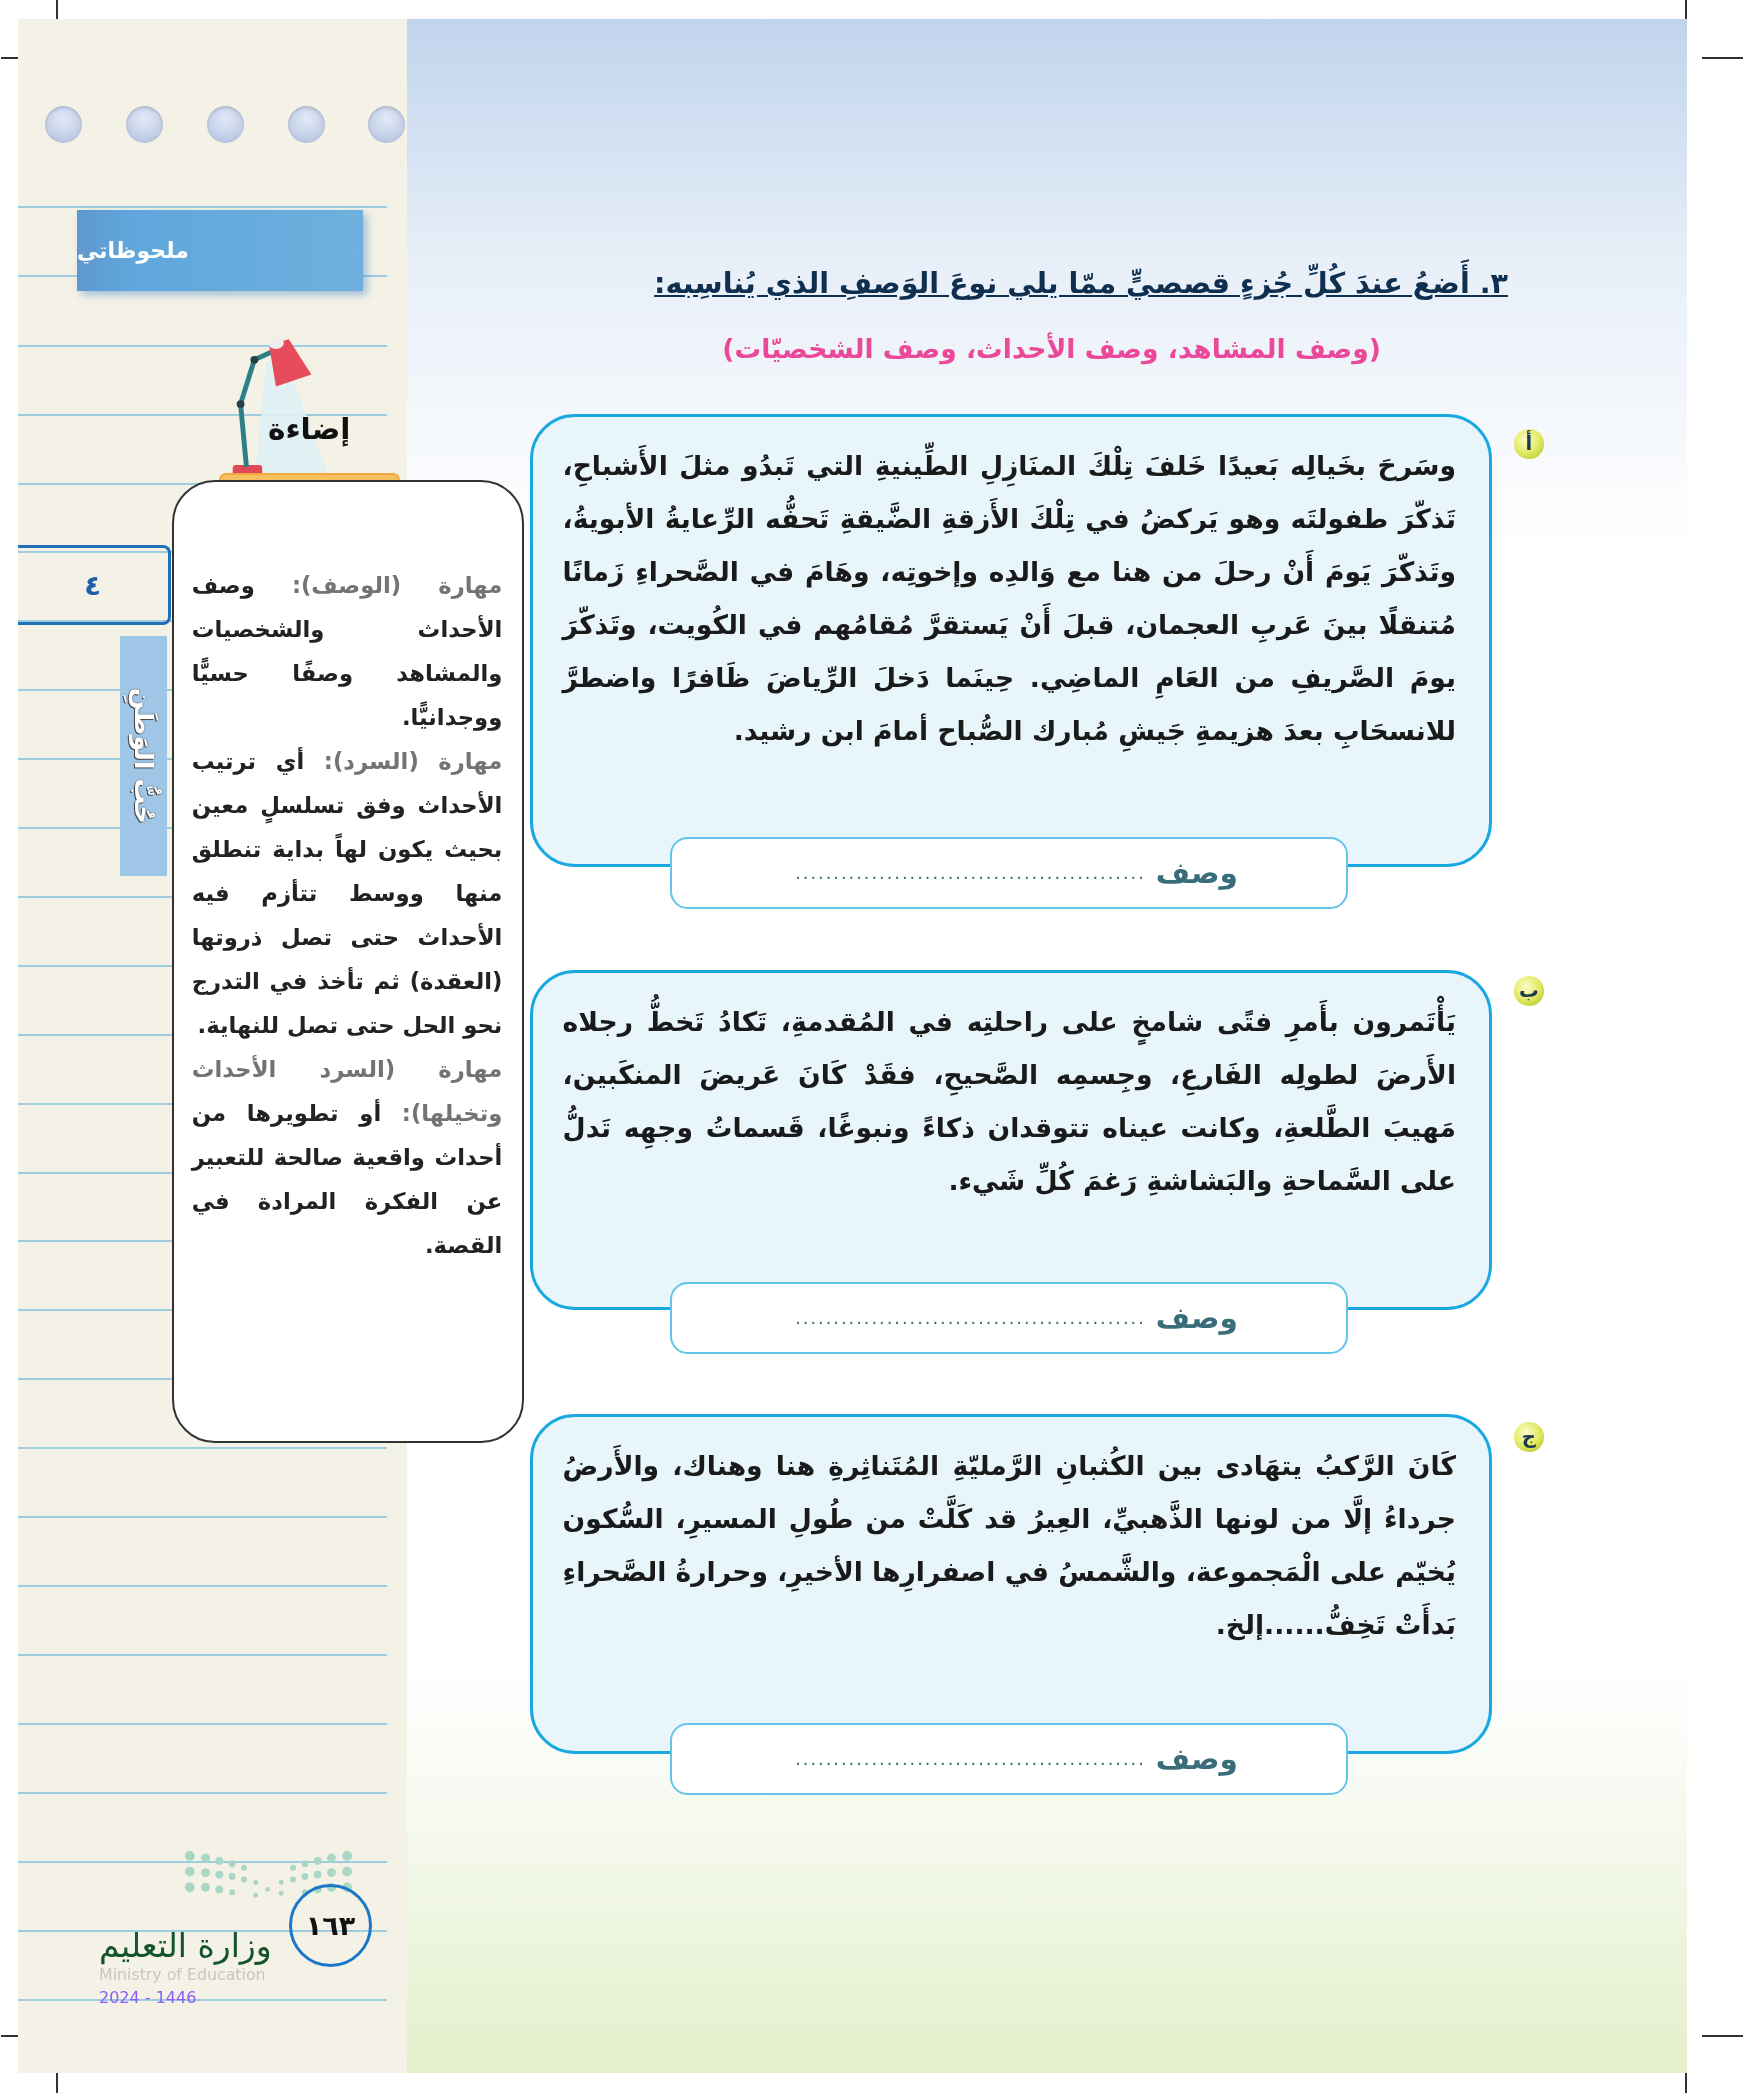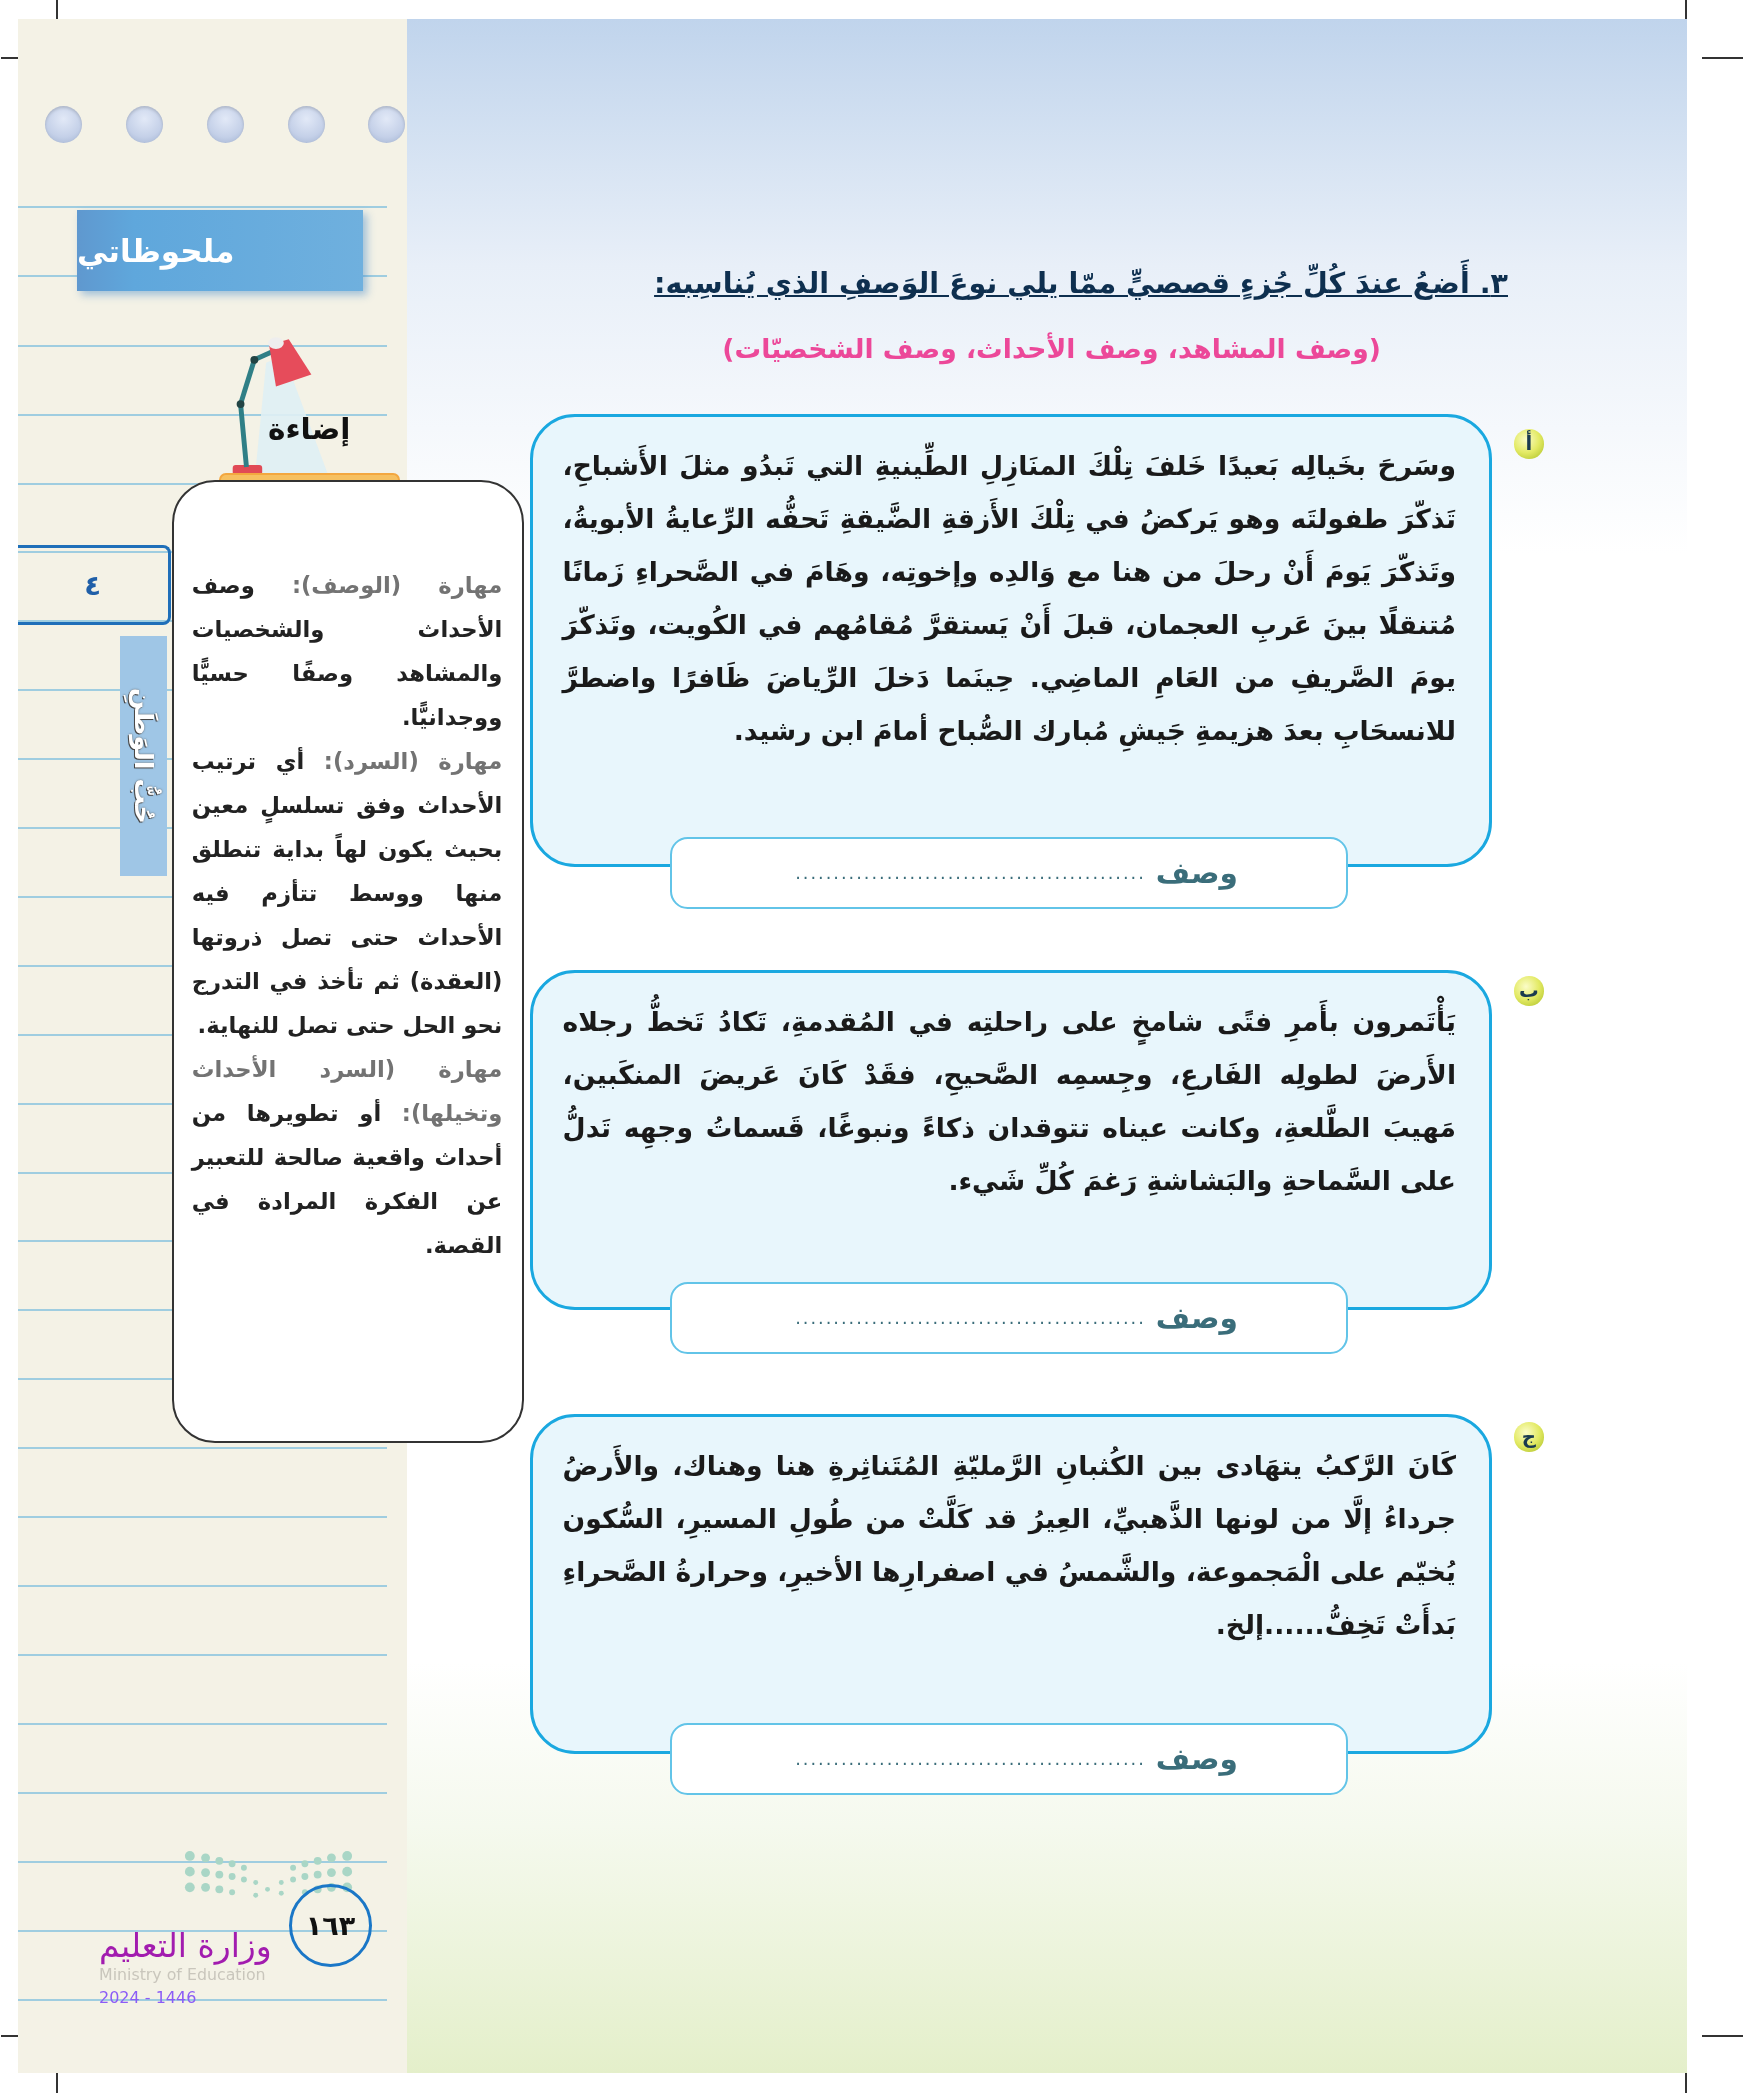--- a/index.html
+++ b/index.html
@@ -18,21 +18,21 @@
   .rule { position:absolute; left:0; width:369px; height:2px; background:#9fcde0; }
   .hole {
     position:absolute; top:106px; width:37px; height:37px; border-radius:50%;
     background:radial-gradient(circle at 50% 35%, #e2e9f7 0%, #c4d0e8 60%, #9fb0cf 100%);
     box-shadow: inset 0 2px 3px rgba(0,0,0,.15);
   }
   .notes-banner {
     position:absolute; left:77px; top:210px; width:286px; height:81px;
     background:linear-gradient(90deg,#5f98cf 0%,#5fa7dc 20%,#6fb0de 100%);
     box-shadow: 3.9px 3.9px 7.9px rgba(60,130,200,.45);
-    color:#fff; font-weight:bold; font-size:31px;
+    color:#fff; font-weight:bold; font-size:22px;
     display:flex; align-items:center; justify-content:flex-end; padding-right:32px; box-sizing:border-box;
   }
   .lamp { position:absolute; left:215px; top:335px; width:118px; height:148px; }
   .idaa-label {
     position:absolute; left:268px; top:412px; font-size:29.6px; font-weight:bold; color:#111;
   }
   .shelf {
     position:absolute; left:219px; top:473px; width:177px; height:13.8px; border-radius:6.9px;
     background:#f6c060; border:2px solid #f3a73f;
   }
@@ -59,21 +59,21 @@
   }
   .info-title { color:#1c62ae; }
   .skill { color:#737373; }
   .logo-dots { position:absolute; left:180px; top:1850px; }
   .page-num {
     position:absolute; left:289px; top:1884px; width:83px; height:83px;
     border:3.9px solid #1a77c7; border-radius:50%; box-sizing:border-box;
     display:flex; align-items:center; justify-content:center;
     font-size:27px; font-weight:bold; color:#111; direction:rtl;
   }
-  .ministry-ar { position:absolute; left:99px; top:1926px; font-size:33px; color:#a21caf; direction:rtl; }
+  .ministry-ar { position:absolute; left:99px; top:1926px; font-size:33px; color:#14532d; direction:rtl; }
   .ministry-en { position:absolute; left:99px; top:1965px; font-size:15.8px; color:#c9c6bc; direction:ltr; }
   .ministry-yr { position:absolute; left:99px; top:1988px; font-size:16px; color:#8b5cf6; direction:ltr; }
 
   
   .main-bg {
     position:absolute; left:407px; top:18.7px; width:1280px; height:2054px;
     background:linear-gradient(180deg,#c0d4ec 0%,#e8eff8 12%,#ffffff 26%,#ffffff 80%,#f5f9ee 88%,#e4efca 100%);
   }
   .question {
     position:absolute; right:236px; top:266px;

